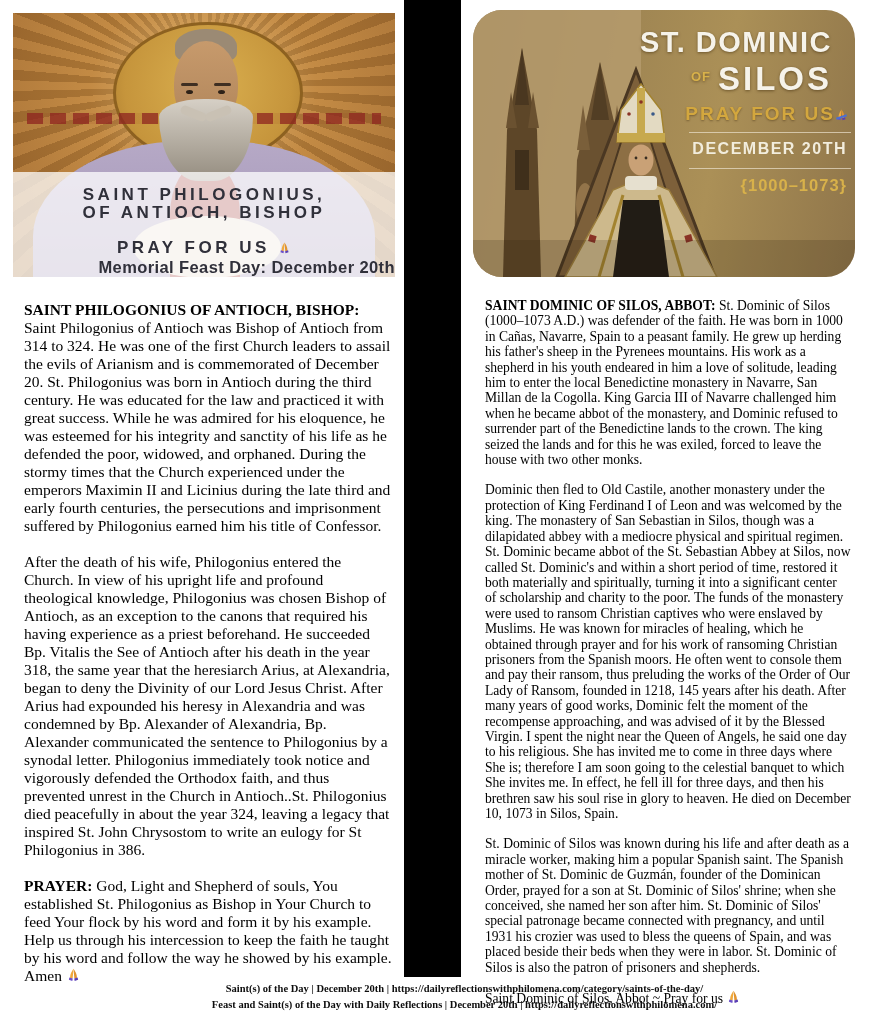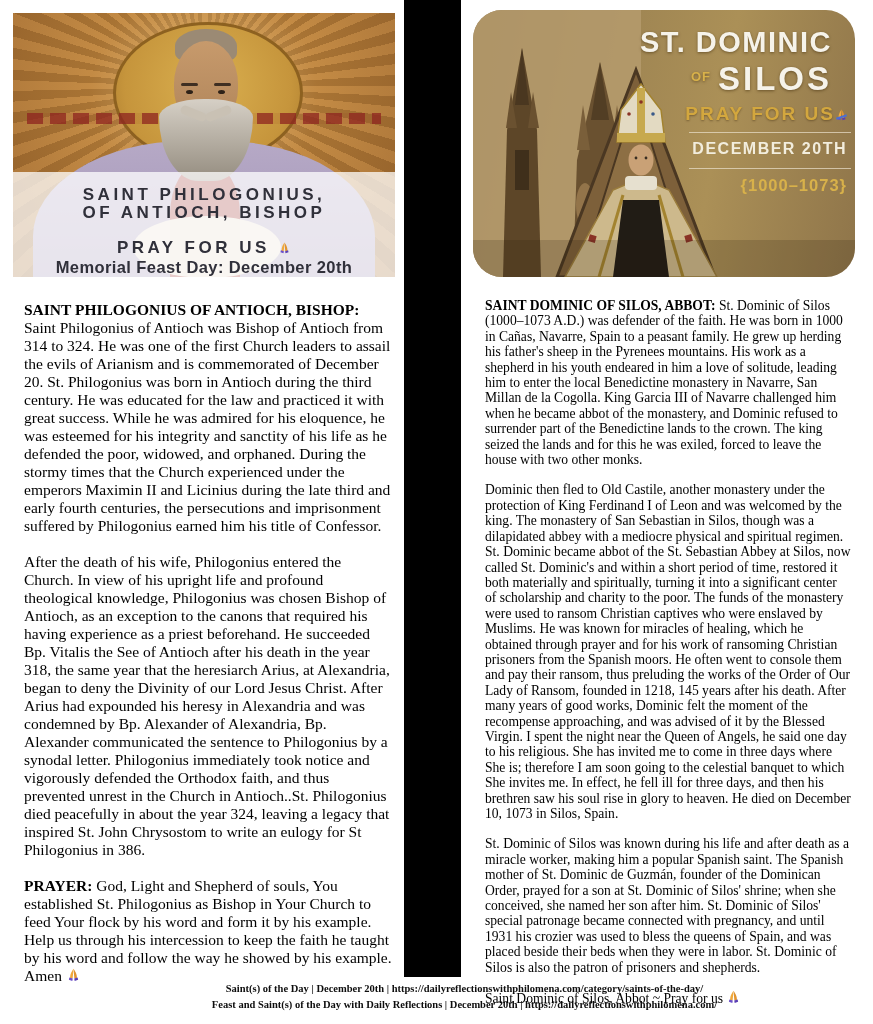--- a/index.html
+++ b/index.html
@@ -33,21 +33,21 @@
   .beard{position:absolute;left:146px;top:86px;width:94px;height:82px;
     background:linear-gradient(180deg,#d6d0c6,#948c7f);
     border-radius:48% 48% 42% 42% / 22% 22% 78% 78%;}
   .mustache{position:absolute;top:96px;width:27px;height:9px;background:#c9c1b4;border-radius:5px;}
   .mustache.l{left:167px;transform:rotate(22deg);} .mustache.r{left:192px;transform:rotate(-22deg);}
   .overlay{position:absolute;left:0;right:0;top:159px;bottom:0;background:rgba(255,255,255,.75);
     text-align:center;color:#30303a;font-family:"Liberation Sans",sans-serif;font-weight:bold;}
   .ov-title{font-size:17px;line-height:18px;letter-spacing:3.5px;}
   .ov-title.first{margin-top:14px;}
   .ov-pray{margin-top:17px;font-size:17px;line-height:18px;letter-spacing:3.5px;}
-  .ov-feast{margin-top:1px;font-size:16.5px;line-height:18px;letter-spacing:.4px;}
+  .ov-feast{margin-top:1px;font-size:16.5px;line-height:18px;letter-spacing:.4px;text-align:right;}
 
   
   .vbar{position:absolute;left:404px;top:0;width:57px;height:977px;background:#000;}
 
   
   .card-right{position:absolute;left:473px;top:10px;width:382px;height:267px;overflow:hidden;
     background:linear-gradient(100deg,#8a6f46 0%,#a08653 38%,#ab9057 62%,#8f754a 100%);border-radius:29px;}
   .card-right svg.scene{position:absolute;left:0;top:0;}
   .dtext{position:absolute;text-align:right;font-family:"Liberation Sans",sans-serif;font-weight:bold;
     white-space:nowrap;}

